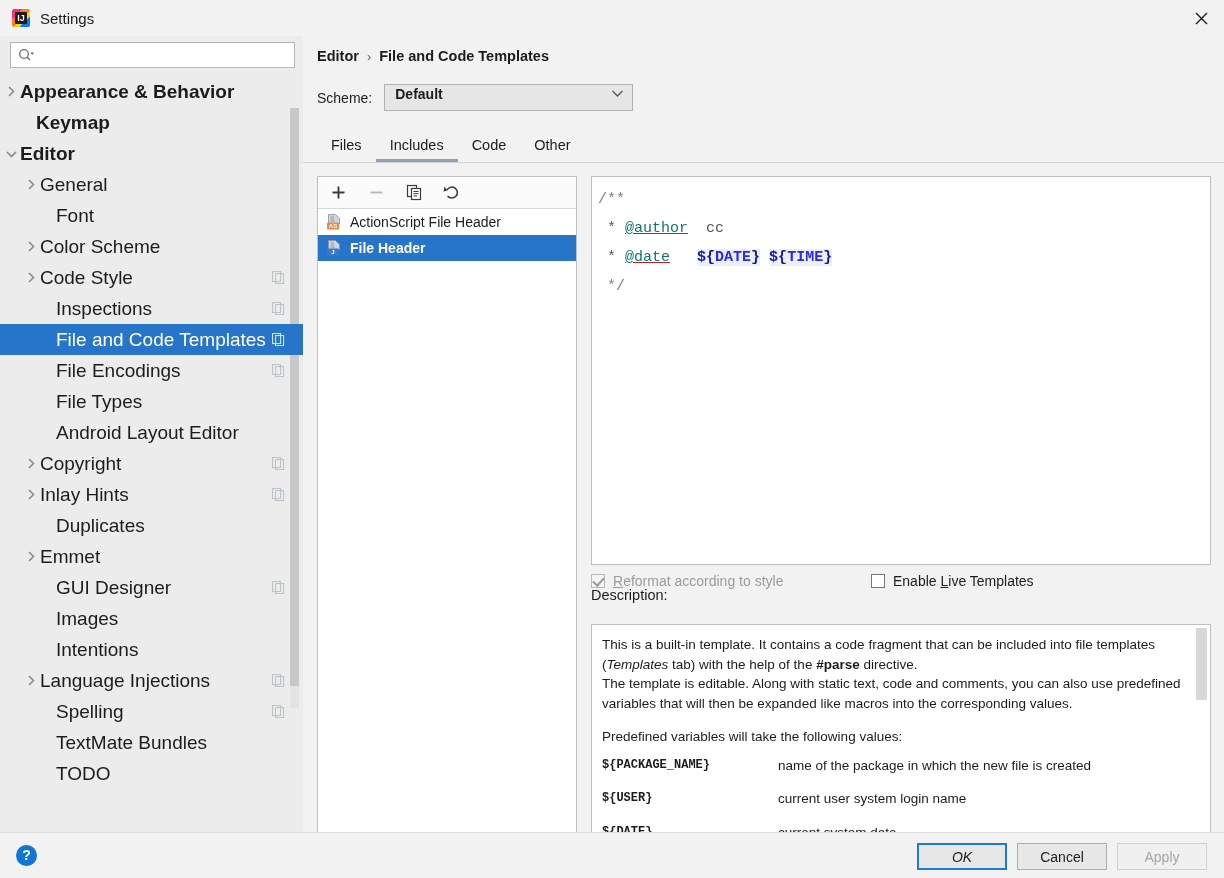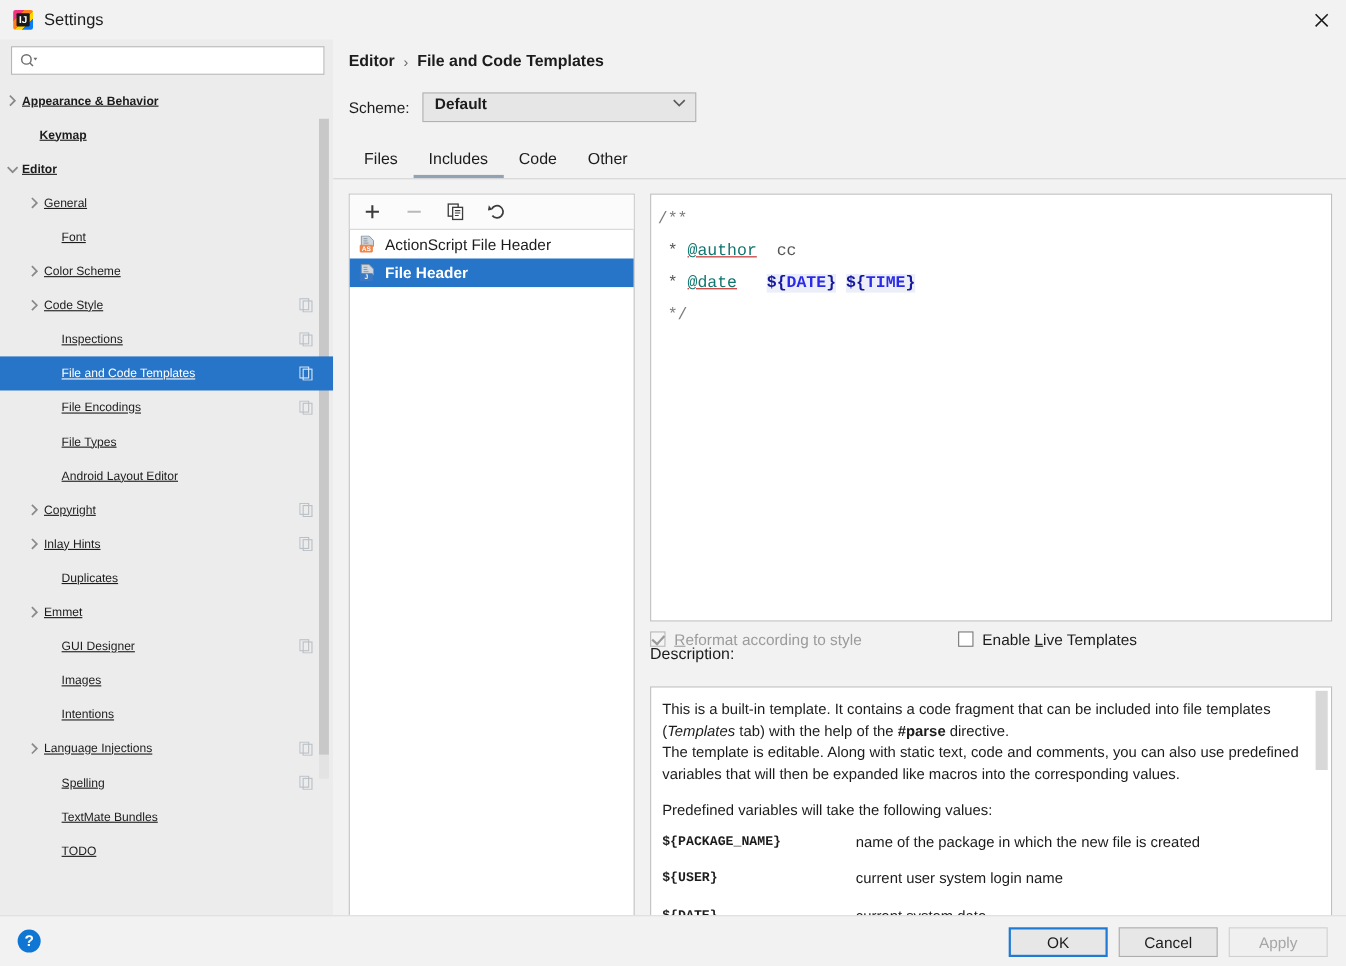--- a/index.html
+++ b/index.html
@@ -75,21 +75,21 @@
     display: flex; align-items: center;
     cursor: default; padding-right: 14px;
   }
   .tree-row.selected { background: #2675c8; }
   .tree-row .arrow {
     position: absolute; width: 14px; height: 31px;
     display: flex; align-items: center; justify-content: center;
   }
   .tree-row .arrow svg { display: block; }
   .tree-row .label {
-    font-size: 11px; color: #1c1c1c; white-space: nowrap; text-decoration: underline;
+    font-size: 19px; color: #1c1c1c; white-space: nowrap;
   }
   .tree-row.selected .label { color: #ffffff; }
   .tree-row.bold .label { font-weight: bold; }
   .tree-row .copy-badge {
     position: absolute; right: 18px; top: 9px;
     opacity: 0.45;
   }
   .tree-row.selected .copy-badge { opacity: 0.85; }
   #tree-scroll {
     position: absolute; right: 4px; top: 32px; width: 9px; height: 578px;
@@ -240,21 +240,21 @@
     font-size: 14px; font-weight: bold; line-height: 21px; text-align: center;
     cursor: pointer;
   }
   .dlg-btn {
     position: absolute; top: 10px; height: 27px;
     border: 1px solid #adadad; background: #e7e7e7;
     font-size: 14px; color: #1c1c1c;
     display: flex; align-items: center; justify-content: center;
     cursor: pointer;
   }
-  #ok-btn { left: 917px; width: 90px; border: 2px solid #1f7ad4; background: #e7e7e7; }
+  #ok-btn { left: 917px; width: 90px; border: 2px solid #1f7ad4; background: #e7e7e7; font-style: italic; }
   #cancel-btn { left: 1017px; width: 90px; }
   #apply-btn { left: 1117px; width: 90px; color: #a6a6a6; border-color: #d0d0d0; background: #f0f0f0; cursor: default; }
 </style>
 </head>
 <body>
 
 <div id="app">
 
   <div id="titlebar">
     <div id="app-icon">

